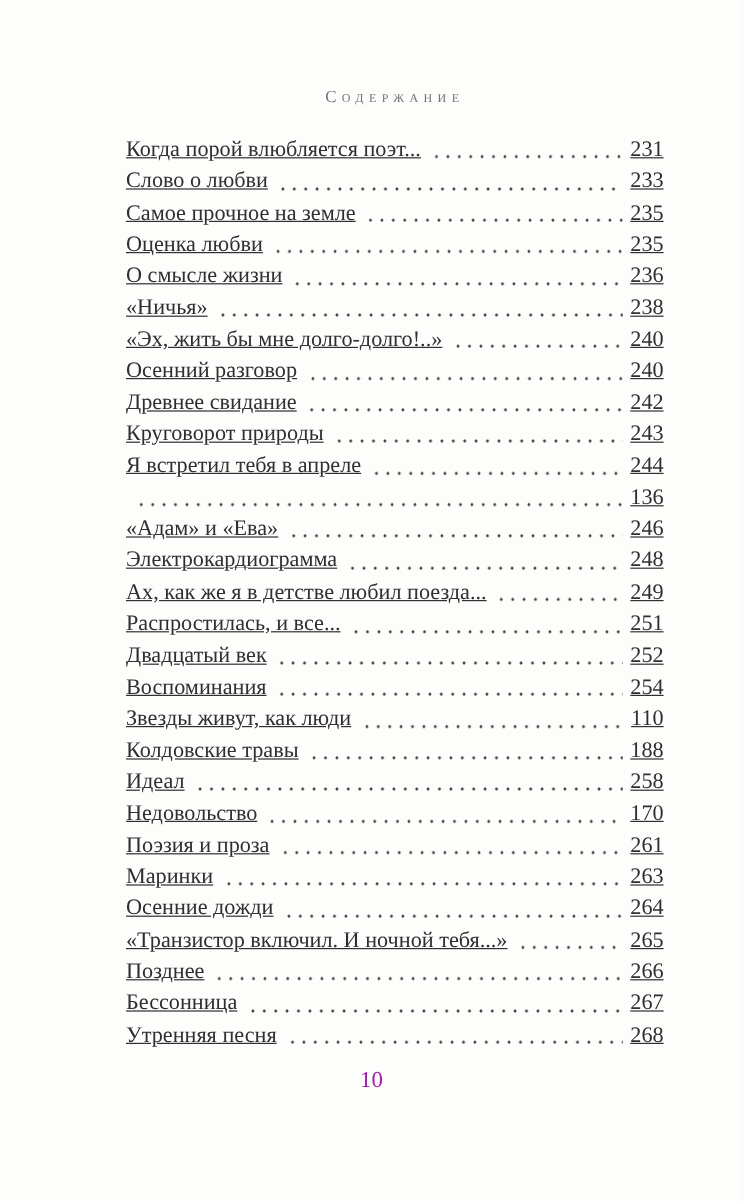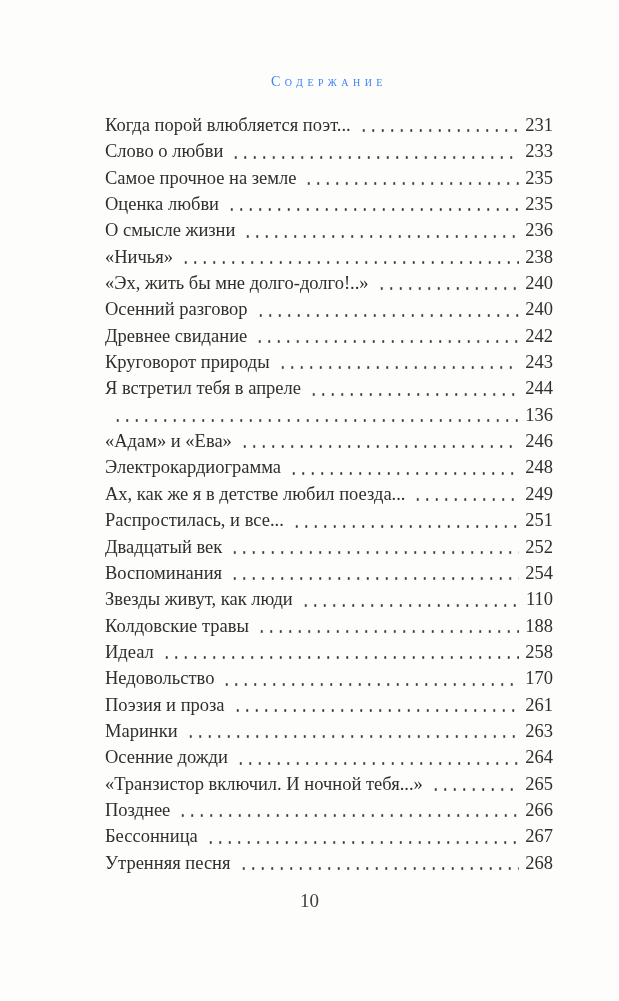--- a/index.html
+++ b/index.html
@@ -19,34 +19,35 @@
     color: #2f2f2f;
     overflow: hidden;
   }
   .header-title {
     margin: 0;
     text-align: center;
     font-size: 14px;
     font-weight: 400;
     font-variant: small-caps;
     letter-spacing: 4.5px;
-    color: #3b82f6;
+    color: #737373;
     line-height: 16px;
   }
   ul.toc {
     list-style: none;
     margin: 22px 0 0 0;
     padding: 0;
   }
   .entry {
     display: flex;
     align-items: flex-start;
     line-height: 26.35px;
     font-size: 18.5px;
     white-space: nowrap;
+    text-decoration: underline;
   }
   .entry .title {
     flex: 0 0 auto;
   }
   .entry .leader {
     flex: 1 1 auto;
     align-self: stretch;
     min-width: 12px;
     margin: 0 6px 0 8px;
     background-image: radial-gradient(circle, #3c3c3c 1.05px, rgba(0,0,0,0) 1.35px);
@@ -54,21 +55,21 @@
     background-repeat: repeat-x;
     background-position: left bottom 6px;
   }
   .entry .pagenum {
     flex: 0 0 auto;
   }
   .folio {
     margin: 14px -66px 0 -105px;
     text-align: center;
     font-size: 19px;
-    color: #404040;
+    color: #a21caf;
   }
 </style>
 </head>
 <body>
 
 <div class="page">
   <h1 class="header-title">Содержание</h1>
 
   <ul class="toc" id="toc-list">
       <li class="entry">

